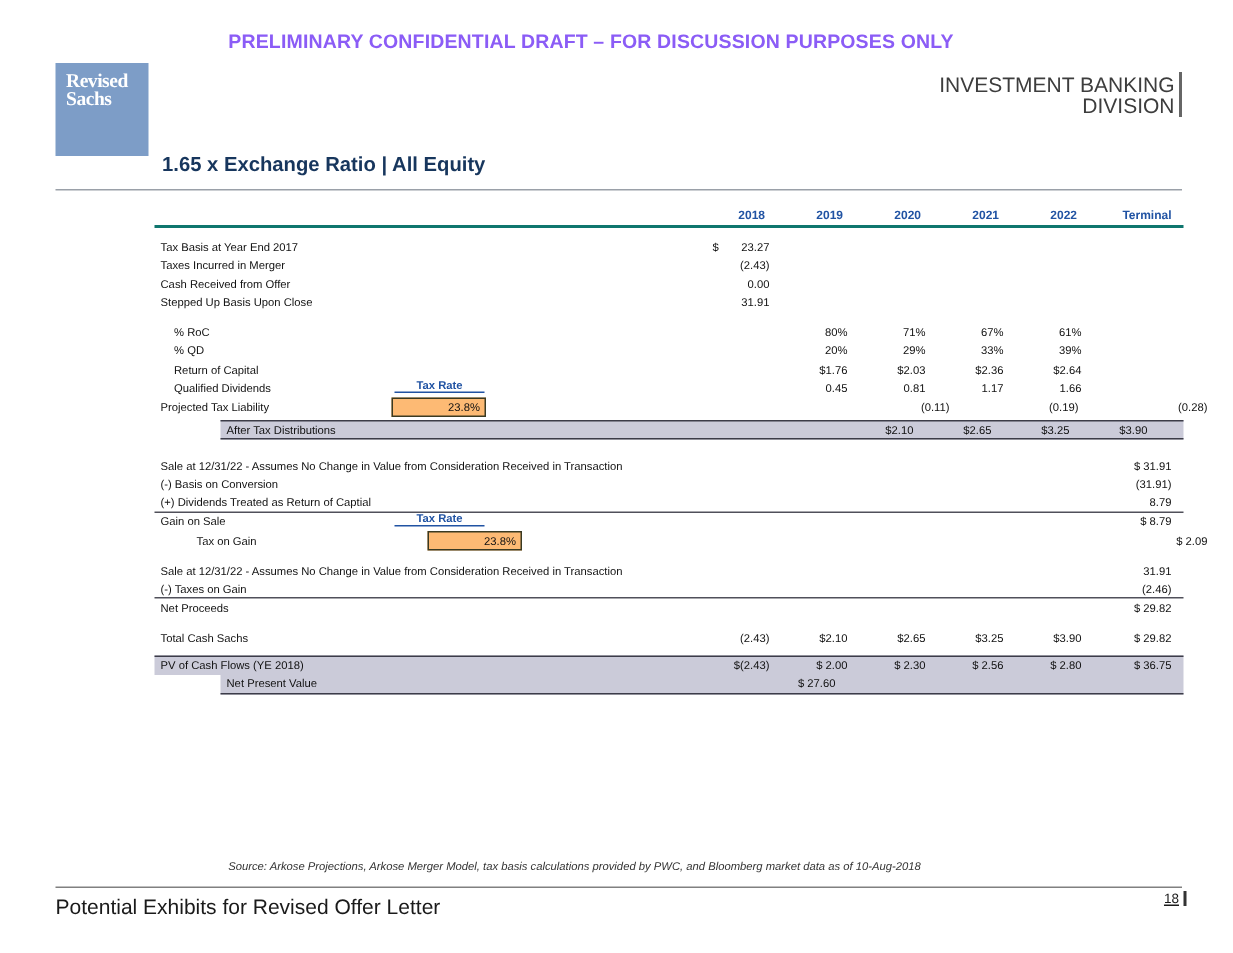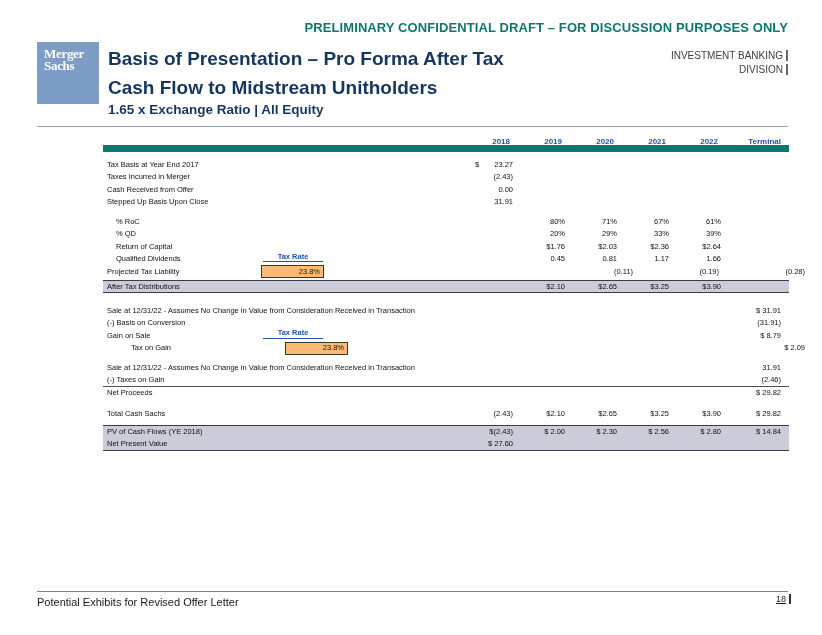--- a/index.html
+++ b/index.html
@@ -1,83 +1,79 @@
 <!DOCTYPE html>
 <html><head>
 <meta charset="utf-8">
 <style>
   * { margin:0; padding:0; box-sizing:border-box; }
   html,body { width:822px; height:635px; background:#ffffff; font-family:"Liberation Sans", sans-serif; overflow:hidden; }
   #page { position:relative; width:822px; height:635px; background:#fff; }
 
   
-  .banner { position:absolute; top:20px; left:0; width:788px; text-align:right;
-            font-size:13px; font-weight:bold; color:#0f766e; letter-spacing:0.1px; }
+  .banner { position:absolute; top:20px; left:0; width:788px; text-align:center;
+            font-size:13px; font-weight:bold; color:#8b5cf6; letter-spacing:0.1px; }
 
   
   .logo { position:absolute; left:37px; top:42px; width:62px; height:62px; background:#7D9DC7;
           color:#fff; font-family:"Liberation Serif", serif; font-weight:bold;
           font-size:13px; line-height:12px; padding:6px 0 0 7px; letter-spacing:-0.3px; }
 
   
   .title { position:absolute; left:108px; top:44px; color:#17365D; font-weight:bold;
            font-size:19px; line-height:29px; white-space:nowrap; }
   .subtitle { position:absolute; left:108px; top:102px; color:#17365D; font-weight:bold; font-size:13.5px; }
   .division { position:absolute; right:34px; top:49px; text-align:right; color:#3d3d3d;
-              font-size:10px; line-height:14px; }
+              font-size:14px; line-height:14px; }
   .division .bar { border-right:2px solid #666; padding-right:3px; }
   .hrule { position:absolute; left:37px; top:126px; width:751px; border-top:1px solid #9aa0a8; }
 
   
   .tbl { position:absolute; left:103px; top:138px; width:686px; font-size:7.5px; color:#111; }
   .trow { display:grid; grid-template-columns:360px 52px 52px 52px 52px 52px 66px;
           align-items:center; height:12.5px; position:relative; line-height:1; }
-  .thead { height:14px; border-bottom:7px solid #0f766e; font-weight:bold; color:#2153A3; font-size:8px; }
+  .thead { height:14px; border-bottom:2px solid #0f766e; font-weight:bold; color:#2153A3; font-size:8px; }
   .thead .num { padding-right:5px; }
   .thead .num.term { padding-right:8px; }
   .lbl { white-space:nowrap; padding-left:4px; overflow:visible; }
   .lbl.ind { padding-left:13px; }
   .num { text-align:right; padding-right:2px; white-space:nowrap; position:relative; }
   .num.term { padding-right:8px; }
   .spacer { width:100%; }
   .shaded { background:#CBCBD9; height:13px; }
   .bt { border-top:1.5px solid #3C3C48; }
-  .bbh { border-bottom:1.5px solid #3C3C48; }
+  .bbh { border-bottom:1.5px solid #3C3C48;margin-left:44px; }
   .bb { border-bottom:1px solid #50505a; }
   .dol { position:absolute; left:12px; top:0; }
   .tr-label { position:absolute; left:160px; top:0px; width:60px; text-align:center;
               color:#2153A3; font-weight:bold; border-bottom:1.5px solid #2153A3; padding-bottom:1px; }
   .tr-box { position:absolute; left:158px; top:0px; width:63px; height:13px; background:#fdba74;
             border:1.5px solid #3a3a22; display:flex; align-items:center; justify-content:flex-end;
             padding-right:3px; color:#111; }
 
   
   .source { position:absolute; left:103px; top:573px; width:560px; text-align:center;
             font-style:italic; font-size:7.5px; color:#333; }
   .frule { position:absolute; left:37px; top:591px; width:751px; border-top:1.2px solid #808080; }
-  .flabel { position:absolute; left:37px; top:596px; font-size:11px; color:#1a1a1a; }
+  .flabel { position:absolute; left:37px; top:596px; font-size:14px; color:#1a1a1a; }
   .fpage { position:absolute; right:31px; top:594px; font-size:9px; color:#1a1a1a;text-decoration:underline; }
   .fpage .bar { border-right:2px solid #333; padding-right:3px; }
 </style>
 </head>
 <body>
 
 <div id="page">
 
   <div class="banner">PRELIMINARY CONFIDENTIAL DRAFT – FOR DISCUSSION PURPOSES ONLY</div>
 
   <div class="logo">
-    <div>Merger</div>
+    <div>Revised</div>
     <div>Sachs</div>
   </div>
 
-  <div class="title">
-    <div>Basis of Presentation – Pro Forma After Tax</div>
-    <div>Cash Flow to Midstream Unitholders</div>
-  </div>
 
   <div class="division">
     <div><span class="bar">INVESTMENT BANKING</span></div>
     <div><span class="bar">DIVISION</span></div>
   </div>
 
   <div class="subtitle">1.65 x Exchange Ratio | All Equity</div>
 
   <div class="hrule"></div>
 
@@ -199,20 +195,29 @@
         </div>
         <div class="trow">
           <div class="lbl">(-) Basis on Conversion</div>
           <div class="num"></div>
           <div class="num"></div>
           <div class="num"></div>
           <div class="num"></div>
           <div class="num"></div>
           <div class="num term">(31.91)</div>
         </div>
+        <div class="trow bb">
+          <div class="lbl">(+) Dividends Treated as Return of Captial</div>
+          <div class="num"></div>
+          <div class="num"></div>
+          <div class="num"></div>
+          <div class="num"></div>
+          <div class="num"></div>
+          <div class="num term">8.79</div>
+        </div>
         <div class="trow">
           <div class="lbl">Gain on Sale</div>
           <div class="num"></div>
           <div class="num"></div>
           <div class="num"></div>
           <div class="num"></div>
           <div class="num"></div>
           <div class="num term">$ 8.79</div>
           <span class="tr-label">Tax Rate</span>
         </div>
@@ -265,33 +270,34 @@
           <div class="num term">$ 29.82</div>
         </div>
         <div class="spacer" style="height: 5px;"></div>
         <div class="trow shaded bt">
           <div class="lbl">PV of Cash Flows (YE 2018)</div>
           <div class="num">$(2.43)</div>
           <div class="num">$ 2.00</div>
           <div class="num">$ 2.30</div>
           <div class="num">$ 2.56</div>
           <div class="num">$ 2.80</div>
-          <div class="num term">$ 14.84</div>
+          <div class="num term">$ 36.75</div>
         </div>
         <div class="trow shaded bbh">
           <div class="lbl">Net Present Value</div>
           <div class="num">$ 27.60</div>
           <div class="num"></div>
           <div class="num"></div>
           <div class="num"></div>
           <div class="num"></div>
           <div class="num term"></div>
         </div>
       </div>
   </div>
 
+  <div class="source">Source: Arkose Projections, Arkose Merger Model, tax basis calculations provided by PWC, and Bloomberg market data as of 10-Aug-2018</div>
   <div class="frule"></div>
   <div class="flabel">Potential Exhibits for Revised Offer Letter</div>
   <div class="fpage">
     <span class="bar">18</span>
   </div>
 
 </div>
 
 </body></html>

